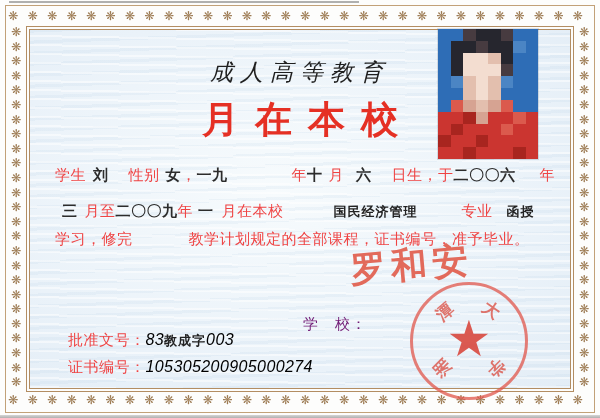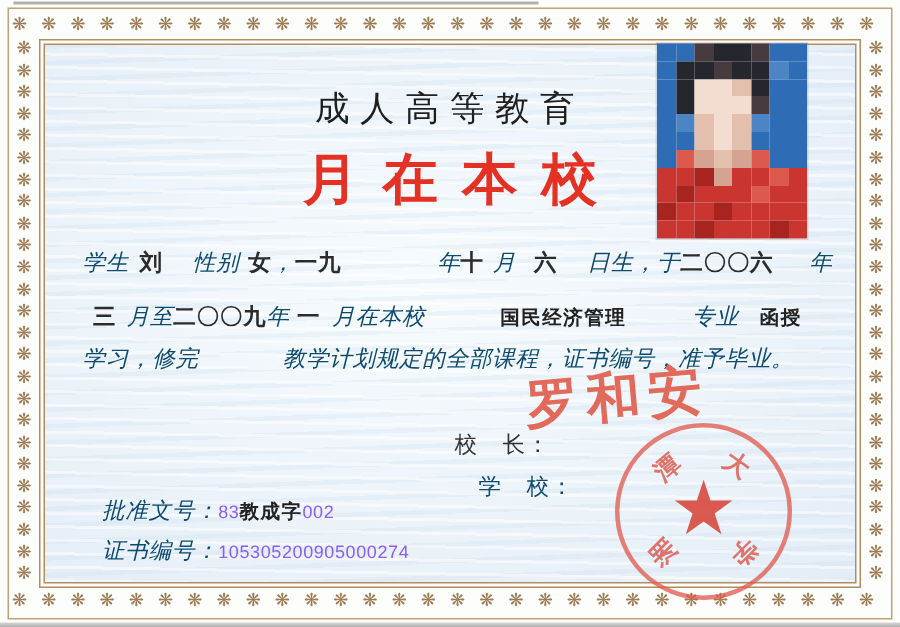--- a/index.html
+++ b/index.html
@@ -15,41 +15,41 @@
         text-align:center;white-space:pre;}
   .fb-left{left:8px;} .fb-right{right:8px;}
   .inner-frame{position:absolute;inset:26px;border:1px solid #b38d62;pointer-events:none;}
   .inner{position:absolute;inset:29px;border:1px solid #b38d62;
          background:radial-gradient(ellipse at 45% 45%, #f7fbfd 0%, #eaf2f9 65%, #e3edf6 100%);}
   .inner::after{content:"";position:absolute;inset:0;
          background:repeating-linear-gradient(1deg, rgba(255,255,255,.5) 0 2px, rgba(255,255,255,0) 2px 9px),
                     repeating-linear-gradient(-2deg, rgba(176,203,226,.14) 0 3px, rgba(176,203,226,0) 3px 11px);}
   
   .program{position:absolute;top:57px;left:0;right:0;text-align:center;z-index:3;
-           font-size:23px;letter-spacing:7px;color:#1f1f1f;}
+           font-size:23px;letter-spacing:7px;color:#1f1f1f;font-style:italic;}
   .cert-title{position:absolute;top:95px;left:0;right:0;text-align:center;z-index:3;
            font-size:37px;font-weight:bold;letter-spacing:16px;text-indent:16px;color:#e53024;}
   
   .photo{position:absolute;left:438px;top:29px;width:100px;height:130px;z-index:3;
          display:grid;grid-template-columns:repeat(8,1fr);grid-auto-rows:1fr;
          box-shadow:0 0 0 1px rgba(40,60,90,.15);}
   
   .line{position:absolute;z-index:3;font-size:15px;color:#383838;white-space:nowrap;letter-spacing:.5px;}
   .l1{top:166px;left:55px;}
   .l2{top:202px;left:62px;}
   .l3{top:230px;left:55px;}
   .seg{display:inline-block;}
-  .seg-p{color:#0c4a6e;font-style:italic;}
+  .seg-p{color:#ef4444;}
   .seg-f{font-weight:bold;color:#2c2c2c;}
   .seg-fb{font-weight:bold;font-size:13px;color:#222;letter-spacing:1px;}
-  .seg-n{font-family:"Liberation Sans",sans-serif;font-size:12px;color:#8b5cf6;letter-spacing:.4px;}
+  .seg-n{font-family:"Liberation Sans",sans-serif;font-size:16px;color:#000000;letter-spacing:.4px;font-style:italic;}
   .approval{top:331px;left:68px;}
   .certno{top:358px;left:68px;}
   .principal-label{position:absolute;top:287px;left:303px;z-index:4;font-size:15px;color:#333;letter-spacing:1px;}
-  .school-label{position:absolute;top:315px;left:303px;z-index:4;font-size:15px;color:#0c4a6e;letter-spacing:1px;margin-left:16px;}
+  .school-label{position:absolute;top:315px;left:303px;z-index:4;font-size:15px;color:#701a75;letter-spacing:1px;}
   .date-row{top:340px;left:355px;z-index:5;}
   
   .signature{position:absolute;top:241px;left:350px;z-index:5;font-size:36px;font-weight:bold;
              color:#e26a5b;letter-spacing:5px;transform:rotate(-5deg);white-space:nowrap;}
   .seal{position:absolute;left:410px;top:282px;width:112px;height:112px;z-index:4;
         border:3px solid rgba(224,86,75,.75);border-radius:50%;}
   .seal-star{position:absolute;left:50%;top:50%;transform:translate(-50%,-54%);
         font-size:50px;line-height:50px;color:rgba(216,72,62,.9);
         font-family:"DejaVu Sans",sans-serif;}
   .seal-char{position:absolute;font-size:17px;font-weight:bold;color:rgba(219,84,72,.8);}
@@ -217,24 +217,23 @@
       <div style="background: rgb(203, 53, 48);"></div>
       <div style="background: rgb(203, 53, 48);"></div>
       <div style="background: rgb(168, 37, 31);"></div>
       <div style="background: rgb(203, 53, 48);"></div>
     </div>
 
   <div class="line l1"><span class="seg seg-p">学生</span><span class="seg seg-f" style="margin-left: 7px;">刘</span><span class="seg seg-p" style="margin-left: 20px;">性别</span><span class="seg seg-f" style="margin-left: 6px;">女</span><span class="seg seg-p">，</span><span class="seg seg-f">一九</span><span class="seg seg-p" style="margin-left: 64px;">年</span><span class="seg seg-f">十</span><span class="seg seg-p" style="margin-left: 6px;">月</span><span class="seg seg-f" style="margin-left: 12px;">六</span><span class="seg seg-p" style="margin-left: 20px;">日生，于</span><span class="seg seg-f">二〇〇六</span><span class="seg seg-p" style="margin-left: 24px;">年</span></div>
   <div class="line l2"><span class="seg seg-f">三</span><span class="seg seg-p" style="margin-left: 7px;">月至</span><span class="seg seg-f">二〇〇九</span><span class="seg seg-p">年</span><span class="seg seg-f" style="margin-left: 5px;">一</span><span class="seg seg-p" style="margin-left: 8px;">月在本校</span><span class="seg seg-fb" style="margin-left: 50px;">国民经济管理</span><span class="seg seg-p" style="margin-left: 44px;">专业</span><span class="seg seg-fb" style="margin-left: 14px;">函授</span></div>
   <div class="line l3"><span class="seg seg-p">学习，修完</span><span class="seg seg-p" style="margin-left: 56px;">教学计划规定的全部课程，证书编号，准予毕业。</span></div>
 
-  <div class="line approval"><span class="seg seg-p">批准文号：</span><span class="seg seg-n">83</span><span class="seg seg-fb">教成字</span><span class="seg seg-n">002</span></div>
+  <div class="line approval"><span class="seg seg-p">批准文号：</span><span class="seg seg-n">83</span><span class="seg seg-fb">教成字</span><span class="seg seg-n">003</span></div>
   <div class="line certno"><span class="seg seg-p">证书编号：</span><span class="seg seg-n">105305200905000274</span></div>
 
-  <div class="principal-label">校　长：</div>
   <div class="school-label">学　校：</div>
 
   <div class="signature">罗和安</div>
 
   <div class="seal">
     <span class="seal-star">★</span>
     <span class="seal-char sc0">湘</span>
     <span class="seal-char sc1">潭</span>
     <span class="seal-char sc2">大</span>
     <span class="seal-char sc3">学</span>

